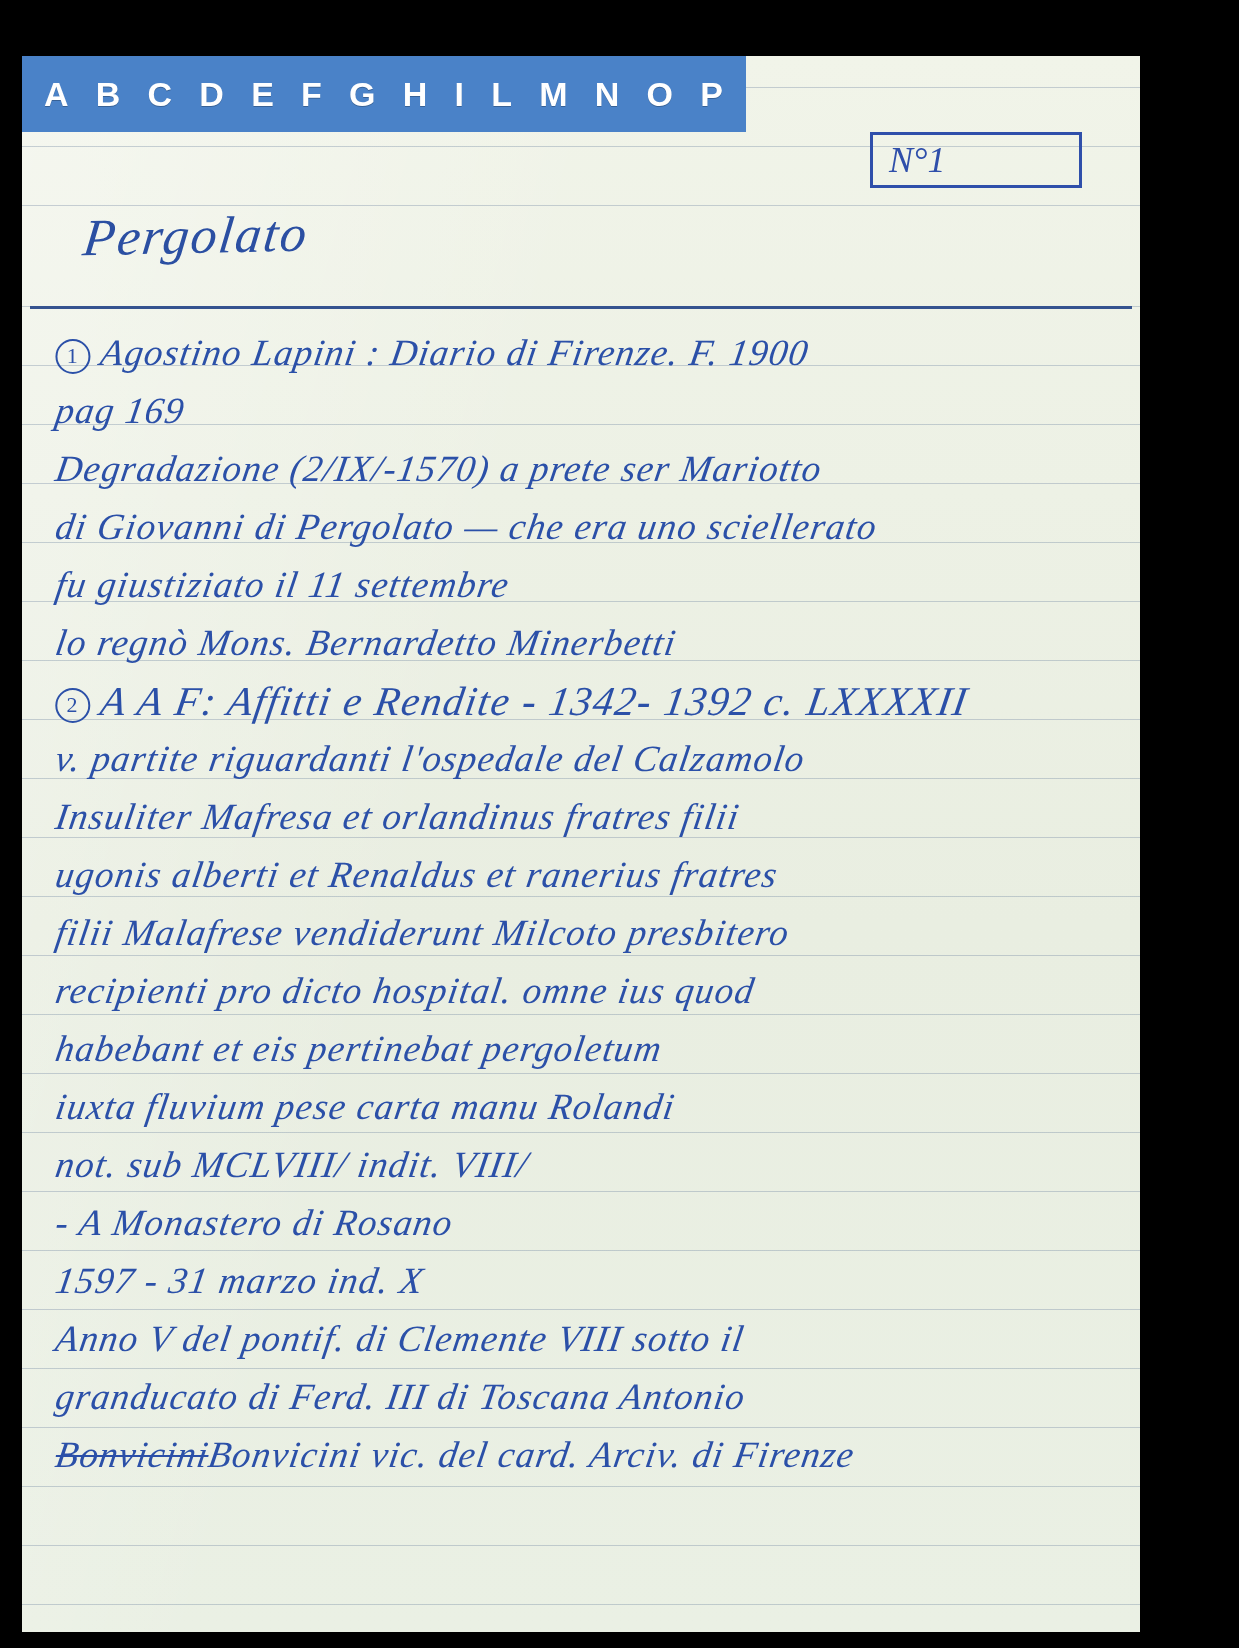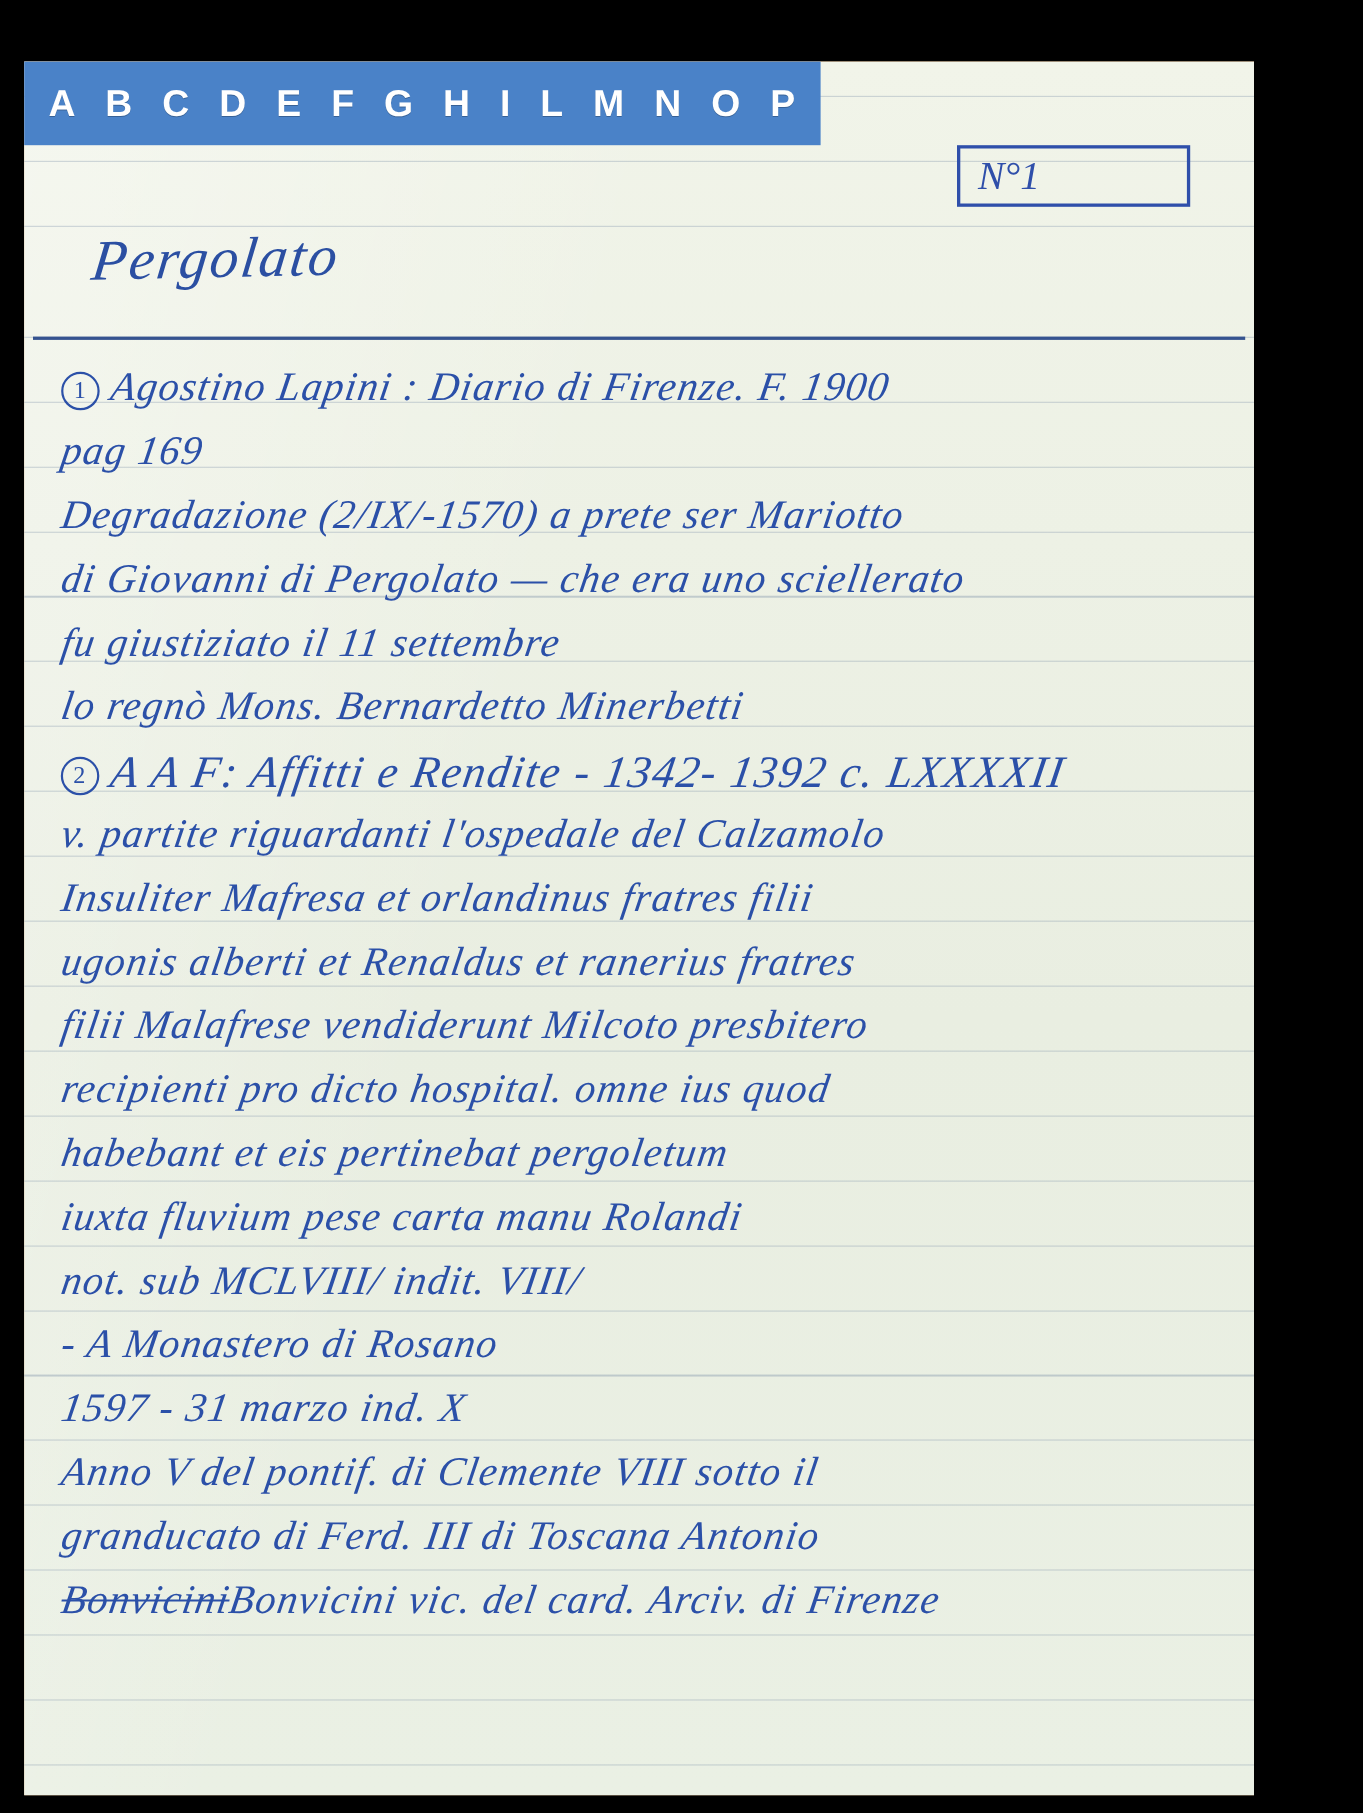--- a/index.html
+++ b/index.html
@@ -23,22 +23,23 @@
     background: #000;
   }
 
   
   .card {
     position: absolute;
     left: 22px;
     top: 56px;
     width: 1118px;
     height: 1576px;
-    background: #fdba74;
+    background: #fef9c3;
     box-shadow: 0 0 2px rgba(0,0,0,0.4);
+    border-radius: 24px;
   }
 
   
   .paper-tint {
     position: absolute;
     inset: 0;
     background:
       linear-gradient(105deg, rgba(255,255,255,0.30) 0%, rgba(236,241,228,0.0) 40%),
       linear-gradient(180deg, #f1f4e9 0%, #e9eee1 55%, #eaf0e4 100%);
     pointer-events: none;

